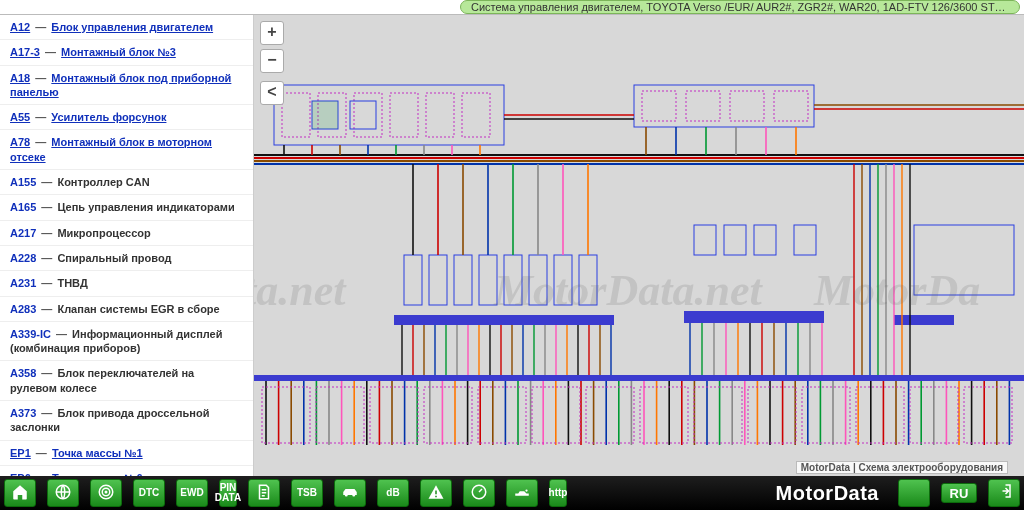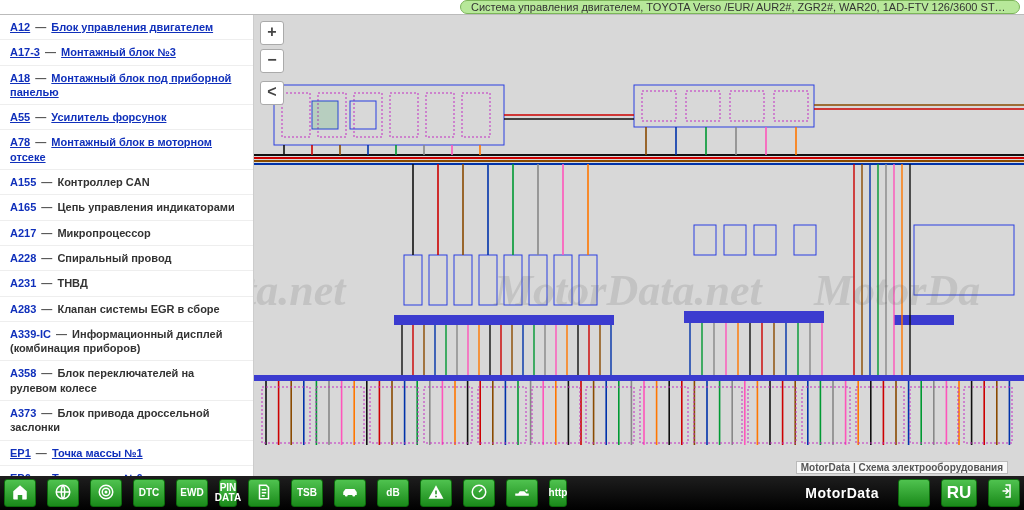--- a/index.html
+++ b/index.html
@@ -19,22 +19,22 @@
   .diagram { position:absolute; inset:0; }
   .zoom-ctrl { position:absolute; top:6px; left:6px; display:flex; flex-direction:column; gap:4px; }
   .zoom-btn, .scroll-btn { width:24px; height:24px; background:#fff; border:1px solid #aaa; border-radius:3px; font-size:16px; line-height:20px; text-align:center; cursor:pointer; color:#444; user-select:none; }
   .scroll-btn { position:absolute; top:66px; left:6px; }
   .attribution { position:absolute; bottom:2px; right:16px; font-size:10px; background:rgba(255,255,255,.85); border:1px solid #bbb; padding:0 4px; color:#555; }
   .footer { height:34px; background:linear-gradient(#1e1e1e,#000); display:flex; align-items:center; padding:0 4px; gap:11px; }
   .fbtn { width:32px; height:28px; background:linear-gradient(#4fc24f,#1a8a1a); border:1px solid #0c6b0c; border-radius:3px; display:flex; align-items:center; justify-content:center; cursor:pointer; color:#fff; font-size:10px; font-weight:bold; text-align:center; line-height:1; }
   .fbtn.wide { width:18px; }
   .fbtn svg { width:18px; height:18px; }
   .f-spacer { flex:1; }
-  .brand { color:#fff; font-weight:bold; font-size:14px; margin-right:8px; letter-spacing:.5px; }
-  .lang-btn { width:36px; height:28px; background:linear-gradient(#4fc24f,#1a8a1a); border:1px solid #0c6b0c; border-radius:3px; color:#fff; font-weight:bold; font-size:17px; cursor:pointer; }
+  .brand { color:#fff; font-weight:bold; font-size:20px; margin-right:8px; letter-spacing:.5px; }
+  .lang-btn { width:36px; height:20px; background:linear-gradient(#4fc24f,#1a8a1a); border:1px solid #0c6b0c; border-radius:3px; color:#fff; font-weight:bold; font-size:13px; cursor:pointer; }
   .exit-btn { width:32px; height:28px; background:linear-gradient(#4fc24f,#1a8a1a); border:1px solid #0c6b0c; border-radius:3px; display:flex; align-items:center; justify-content:center; cursor:pointer; }
   .exit-btn svg { width:18px; height:18px; }
   .book-btn { width:32px; height:28px; background:linear-gradient(#4fc24f,#1a8a1a); border:1px solid #0c6b0c; border-radius:3px; display:flex; align-items:center; justify-content:center; cursor:pointer; }
   
   .sidebar::-webkit-scrollbar { width:10px; }
   .sidebar::-webkit-scrollbar-thumb { background:#bbb; border-radius:5px; }
   .sidebar::-webkit-scrollbar-track { background:#eee; }
   .watermark { position:absolute; font-family:Georgia,serif; font-style:italic; font-size:44px; color:rgba(100,100,100,.18); pointer-events:none; white-space:nowrap; }
 </style>
 </head>

